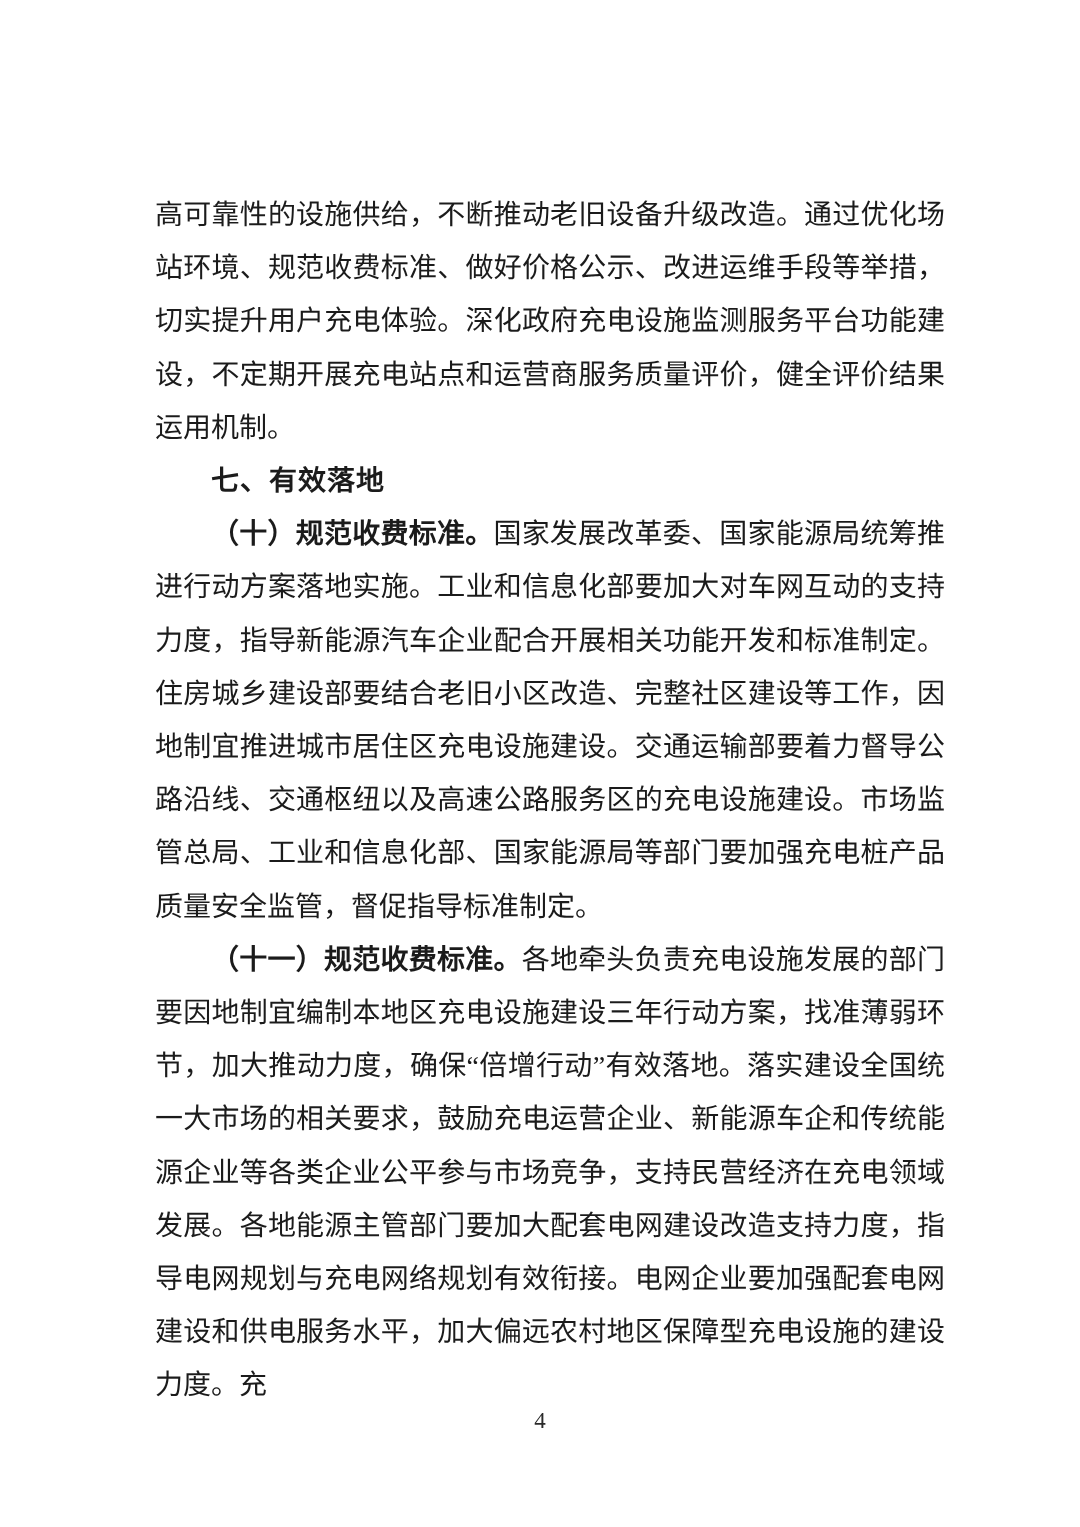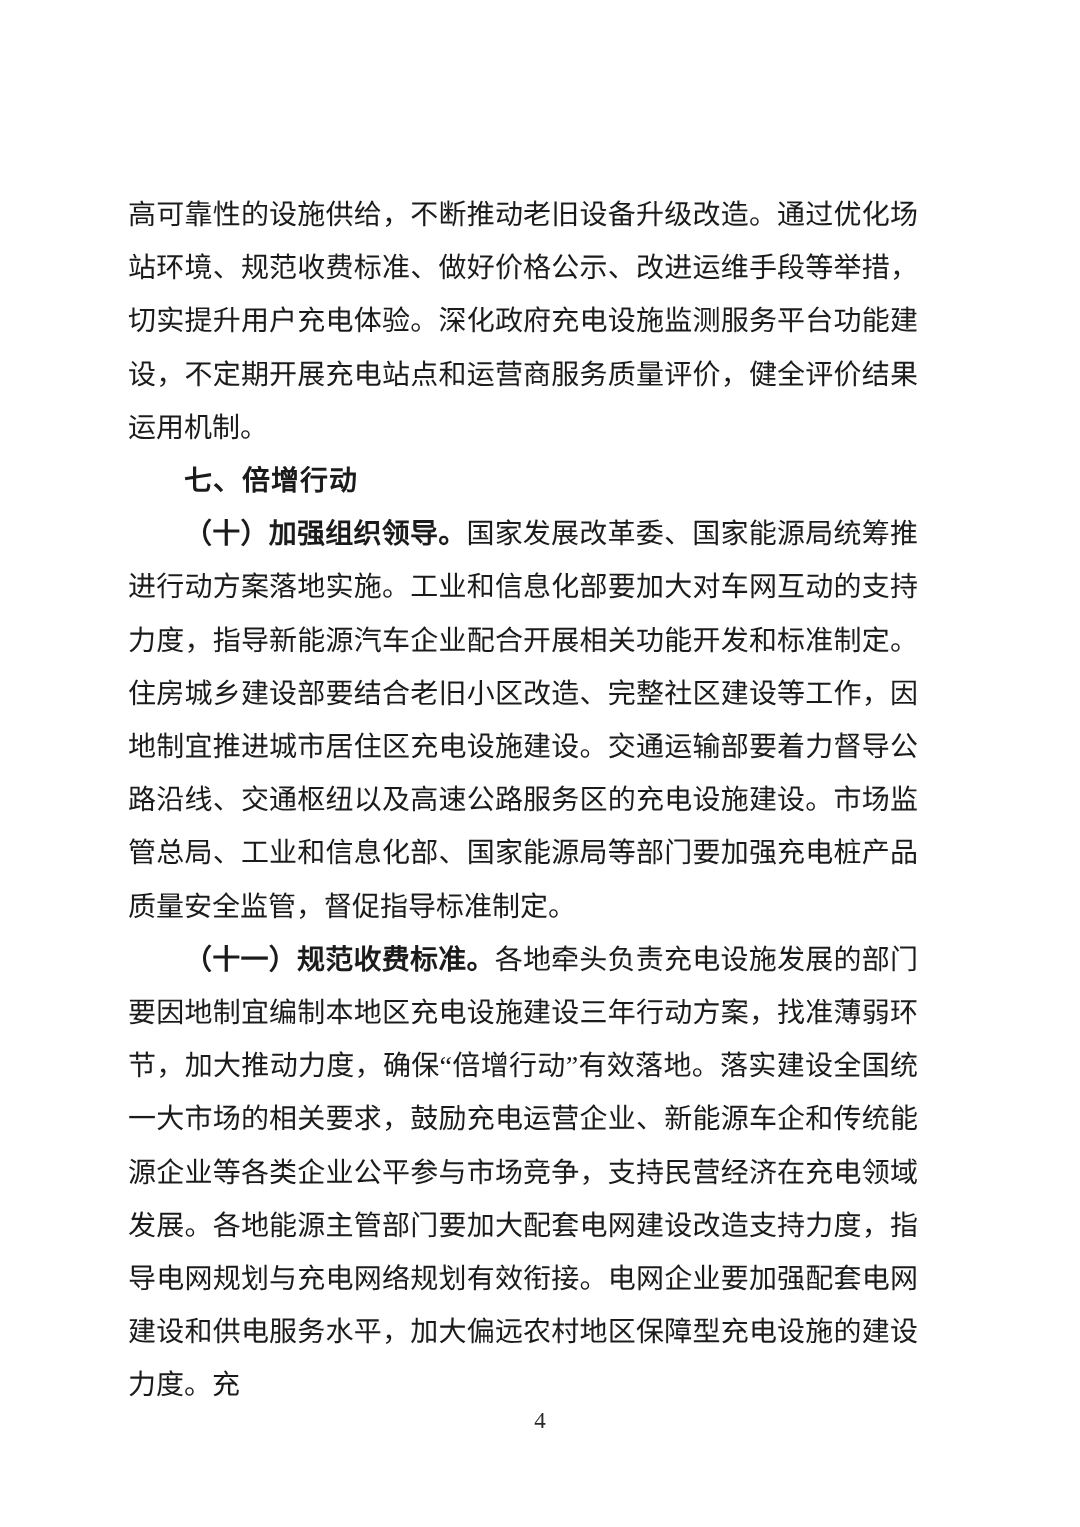--- a/index.html
+++ b/index.html
@@ -10,21 +10,21 @@
   .page {
     position: relative;
     width: 1080px;
     height: 1527px;
     background: #ffffff;
     overflow: hidden;
     font-family: "Liberation Serif", "DejaVu Serif", serif;
   }
   .content {
     position: absolute;
-    left: 128px;
+    left: 155px;
     top: 188px;
     width: 790px;
   }
   .para {
     margin: 0;
     padding: 0;
     font-size: 28px;
     line-height: 53.2px;
     color: #1b1b1b;
     text-align: justify;
@@ -58,20 +58,20 @@
     color: #2a2a2a;
     font-family: "Liberation Serif", "DejaVu Serif", serif;
   }
 </style>
 </head>
 <body>
 
 <div class="page">
   <div class="content">
       <p class="para body">高可靠性的设施供给，不断推动老旧设备升级改造。通过优化场站环境、规范收费标准、做好价格公示、改进运维手段等举措，切实提升用户充电体验。深化政府充电设施监测服务平台功能建设，不定期开展充电站点和运营商服务质量评价，健全评价结果运用机制。</p>
-      <p class="para heading indent">七、倍增行动</p>
-      <p class="para body indent"><b class="lead">（十）加强组织领导。</b>国家发展改革委、国家能源局统筹推进行动方案落地实施。工业和信息化部要加大对车网互动的支持力度，指导新能源汽车企业配合开展相关功能开发和标准制定。住房城乡建设部要结合老旧小区改造、完整社区建设等工作，因地制宜推进城市居住区充电设施建设。交通运输部要着力督导公路沿线、交通枢纽以及高速公路服务区的充电设施建设。市场监管总局、工业和信息化部、国家能源局等部门要加强充电桩产品质量安全监管，督促指导标准制定。</p>
+      <p class="para heading indent">七、有效落地</p>
+      <p class="para body indent"><b class="lead">（十）规范收费标准。</b>国家发展改革委、国家能源局统筹推进行动方案落地实施。工业和信息化部要加大对车网互动的支持力度，指导新能源汽车企业配合开展相关功能开发和标准制定。住房城乡建设部要结合老旧小区改造、完整社区建设等工作，因地制宜推进城市居住区充电设施建设。交通运输部要着力督导公路沿线、交通枢纽以及高速公路服务区的充电设施建设。市场监管总局、工业和信息化部、国家能源局等部门要加强充电桩产品质量安全监管，督促指导标准制定。</p>
       <p class="para body indent"><b class="lead">（十一）规范收费标准。</b>各地牵头负责充电设施发展的部门要因地制宜编制本地区充电设施建设三年行动方案，找准薄弱环节，加大推动力度，确保“倍增行动”有效落地。落实建设全国统一大市场的相关要求，鼓励充电运营企业、新能源车企和传统能源企业等各类企业公平参与市场竞争，支持民营经济在充电领域发展。各地能源主管部门要加大配套电网建设改造支持力度，指导电网规划与充电网络规划有效衔接。电网企业要加强配套电网建设和供电服务水平，加大偏远农村地区保障型充电设施的建设力度。充</p>
     </div>
   <div class="page-footer">
     <span class="page-number">4</span>
   </div>
 </div>
 
 </body></html>

